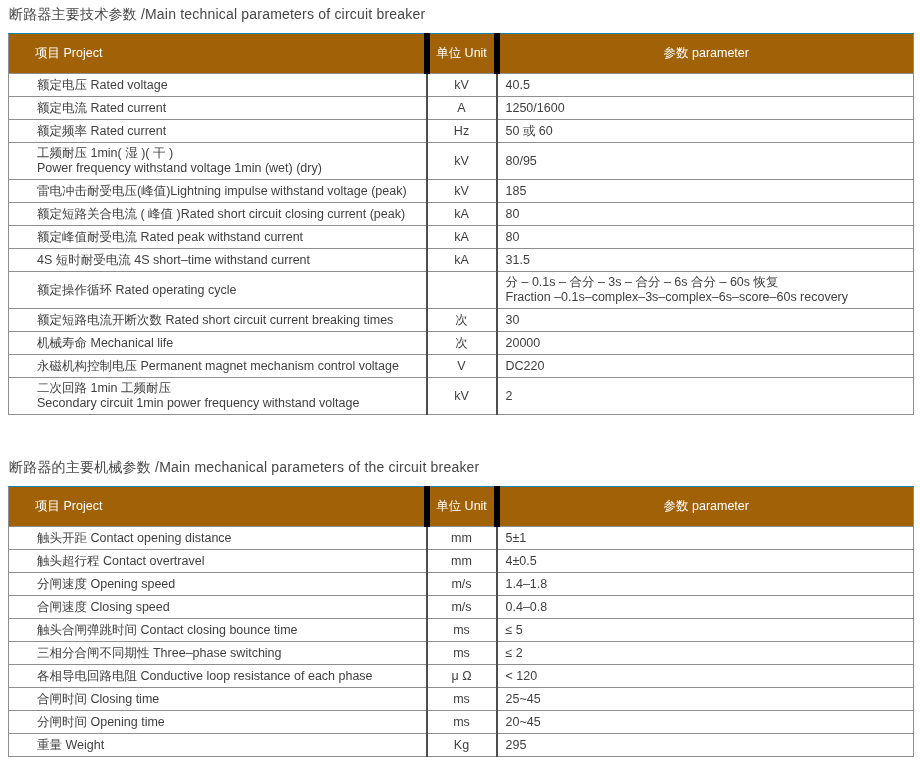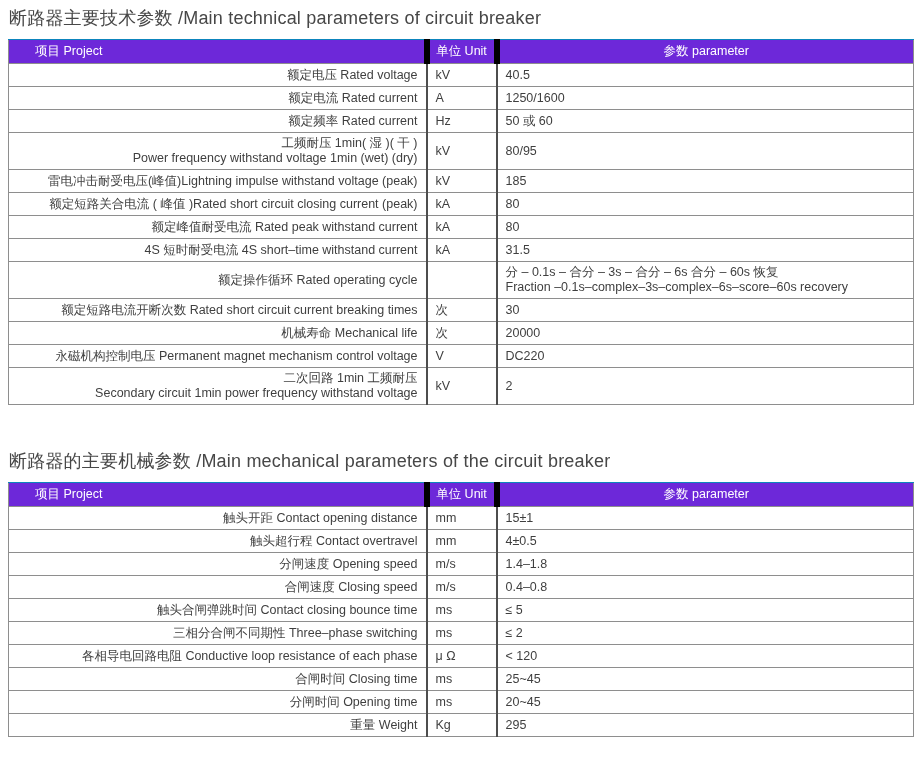--- a/index.html
+++ b/index.html
@@ -3,47 +3,47 @@
 <meta charset="utf-8">
 <style>
   html,body{margin:0;padding:0;background:#ffffff;}
   body{
     width:920px;height:761px;overflow:hidden;
     font-family:"Liberation Sans","DejaVu Sans",sans-serif;
     color:#3f3f3f;
   }
   .page{padding:6px 5px 0 8px;}
   .section-title{
-    font-size:18px;font-weight:400;color:#474747;
+    font-size:14px;font-weight:400;color:#474747;
     margin:0 0 9px 1px;letter-spacing:.2px;
   }
   .section-gap{margin-top:44px;}
   table.params{
     width:906px;border-collapse:collapse;table-layout:fixed;
     border-left:1px solid #8e8e8e;border-right:1px solid #8e8e8e;
     border-bottom:1px solid #8e8e8e;
   }
   col.c-project{width:418px;}
   col.c-unit{width:70px;}
   thead th{
-    background:#6d28d9;color:#ffffff;font-weight:400;font-size:12.5px;
-    height:17px;padding:3px 6px;border-top:1px solid #0d85bd;
+    background:#a16207;color:#ffffff;font-weight:400;font-size:12.5px;
+    height:17px;padding:11px 6px;border-top:1px solid #0d85bd;
   }
   thead th.col-project{text-align:left;padding-left:26px;}
   thead th.col-unit,thead th.col-param{text-align:center;}
   thead th + th{border-left:6px solid #000000;}
   tbody td{
     font-size:12.5px;line-height:15px;height:16px;
     padding:3px 8px;vertical-align:middle;
     border-top:1px solid #8e8e8e;
     white-space:pre-line;
   }
-  tbody td.col-project{text-align:right;padding-left:28px;}
+  tbody td.col-project{text-align:left;padding-left:28px;}
   tbody td.col-unit{
-    text-align:left;
+    text-align:center;
     border-left:2px solid #4e4e4e;border-right:2px solid #4e4e4e;border-radius:6px;
   }
   tbody td.col-param{text-align:left;}
 </style>
 </head>
 <body>
 
 <div class="page">
 
   <section>
@@ -146,21 +146,21 @@
         <tr>
           <th class="col-project">项目 Project</th>
           <th class="col-unit">单位 Unit</th>
           <th class="col-param">参数 parameter</th>
         </tr>
       </thead>
       <tbody>
           <tr>
             <td class="col-project">触头开距 Contact opening distance</td>
             <td class="col-unit">mm</td>
-            <td class="col-param">15±1</td>
+            <td class="col-param">5±1</td>
           </tr>
           <tr>
             <td class="col-project">触头超行程 Contact overtravel</td>
             <td class="col-unit">mm</td>
             <td class="col-param">4±0.5</td>
           </tr>
           <tr>
             <td class="col-project">分闸速度 Opening speed</td>
             <td class="col-unit">m/s</td>
             <td class="col-param">1.4–1.8</td>

